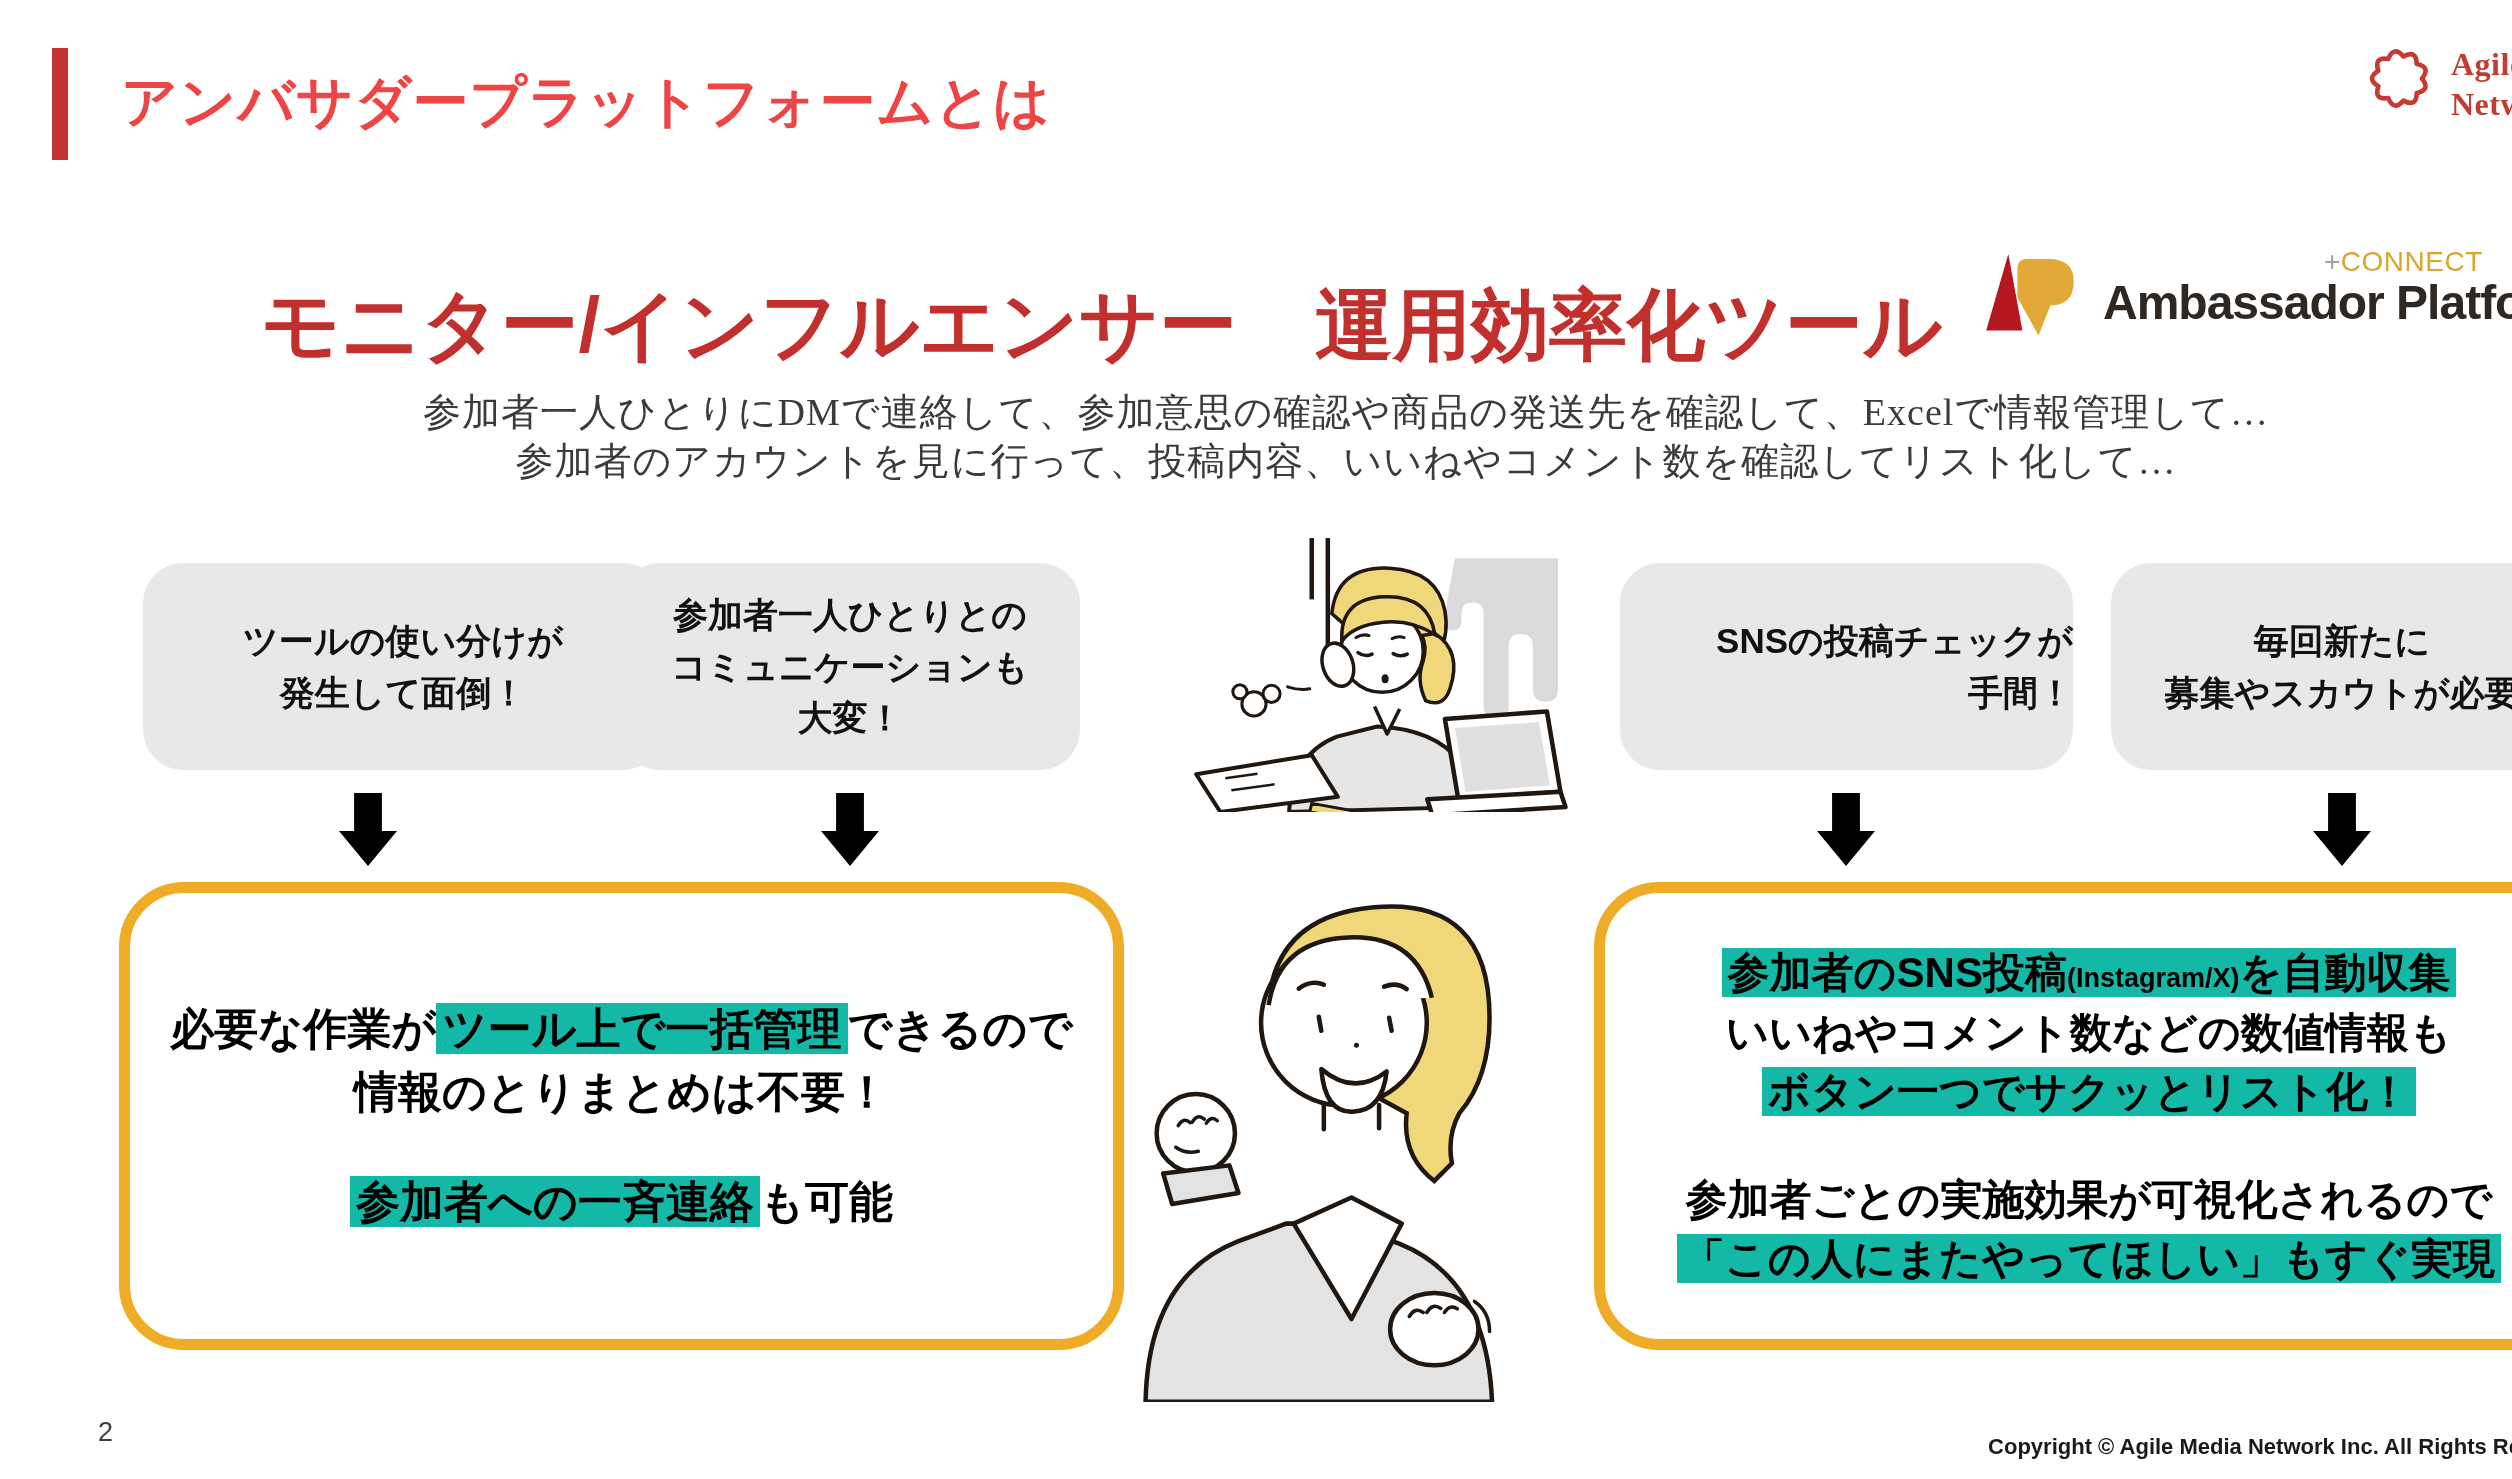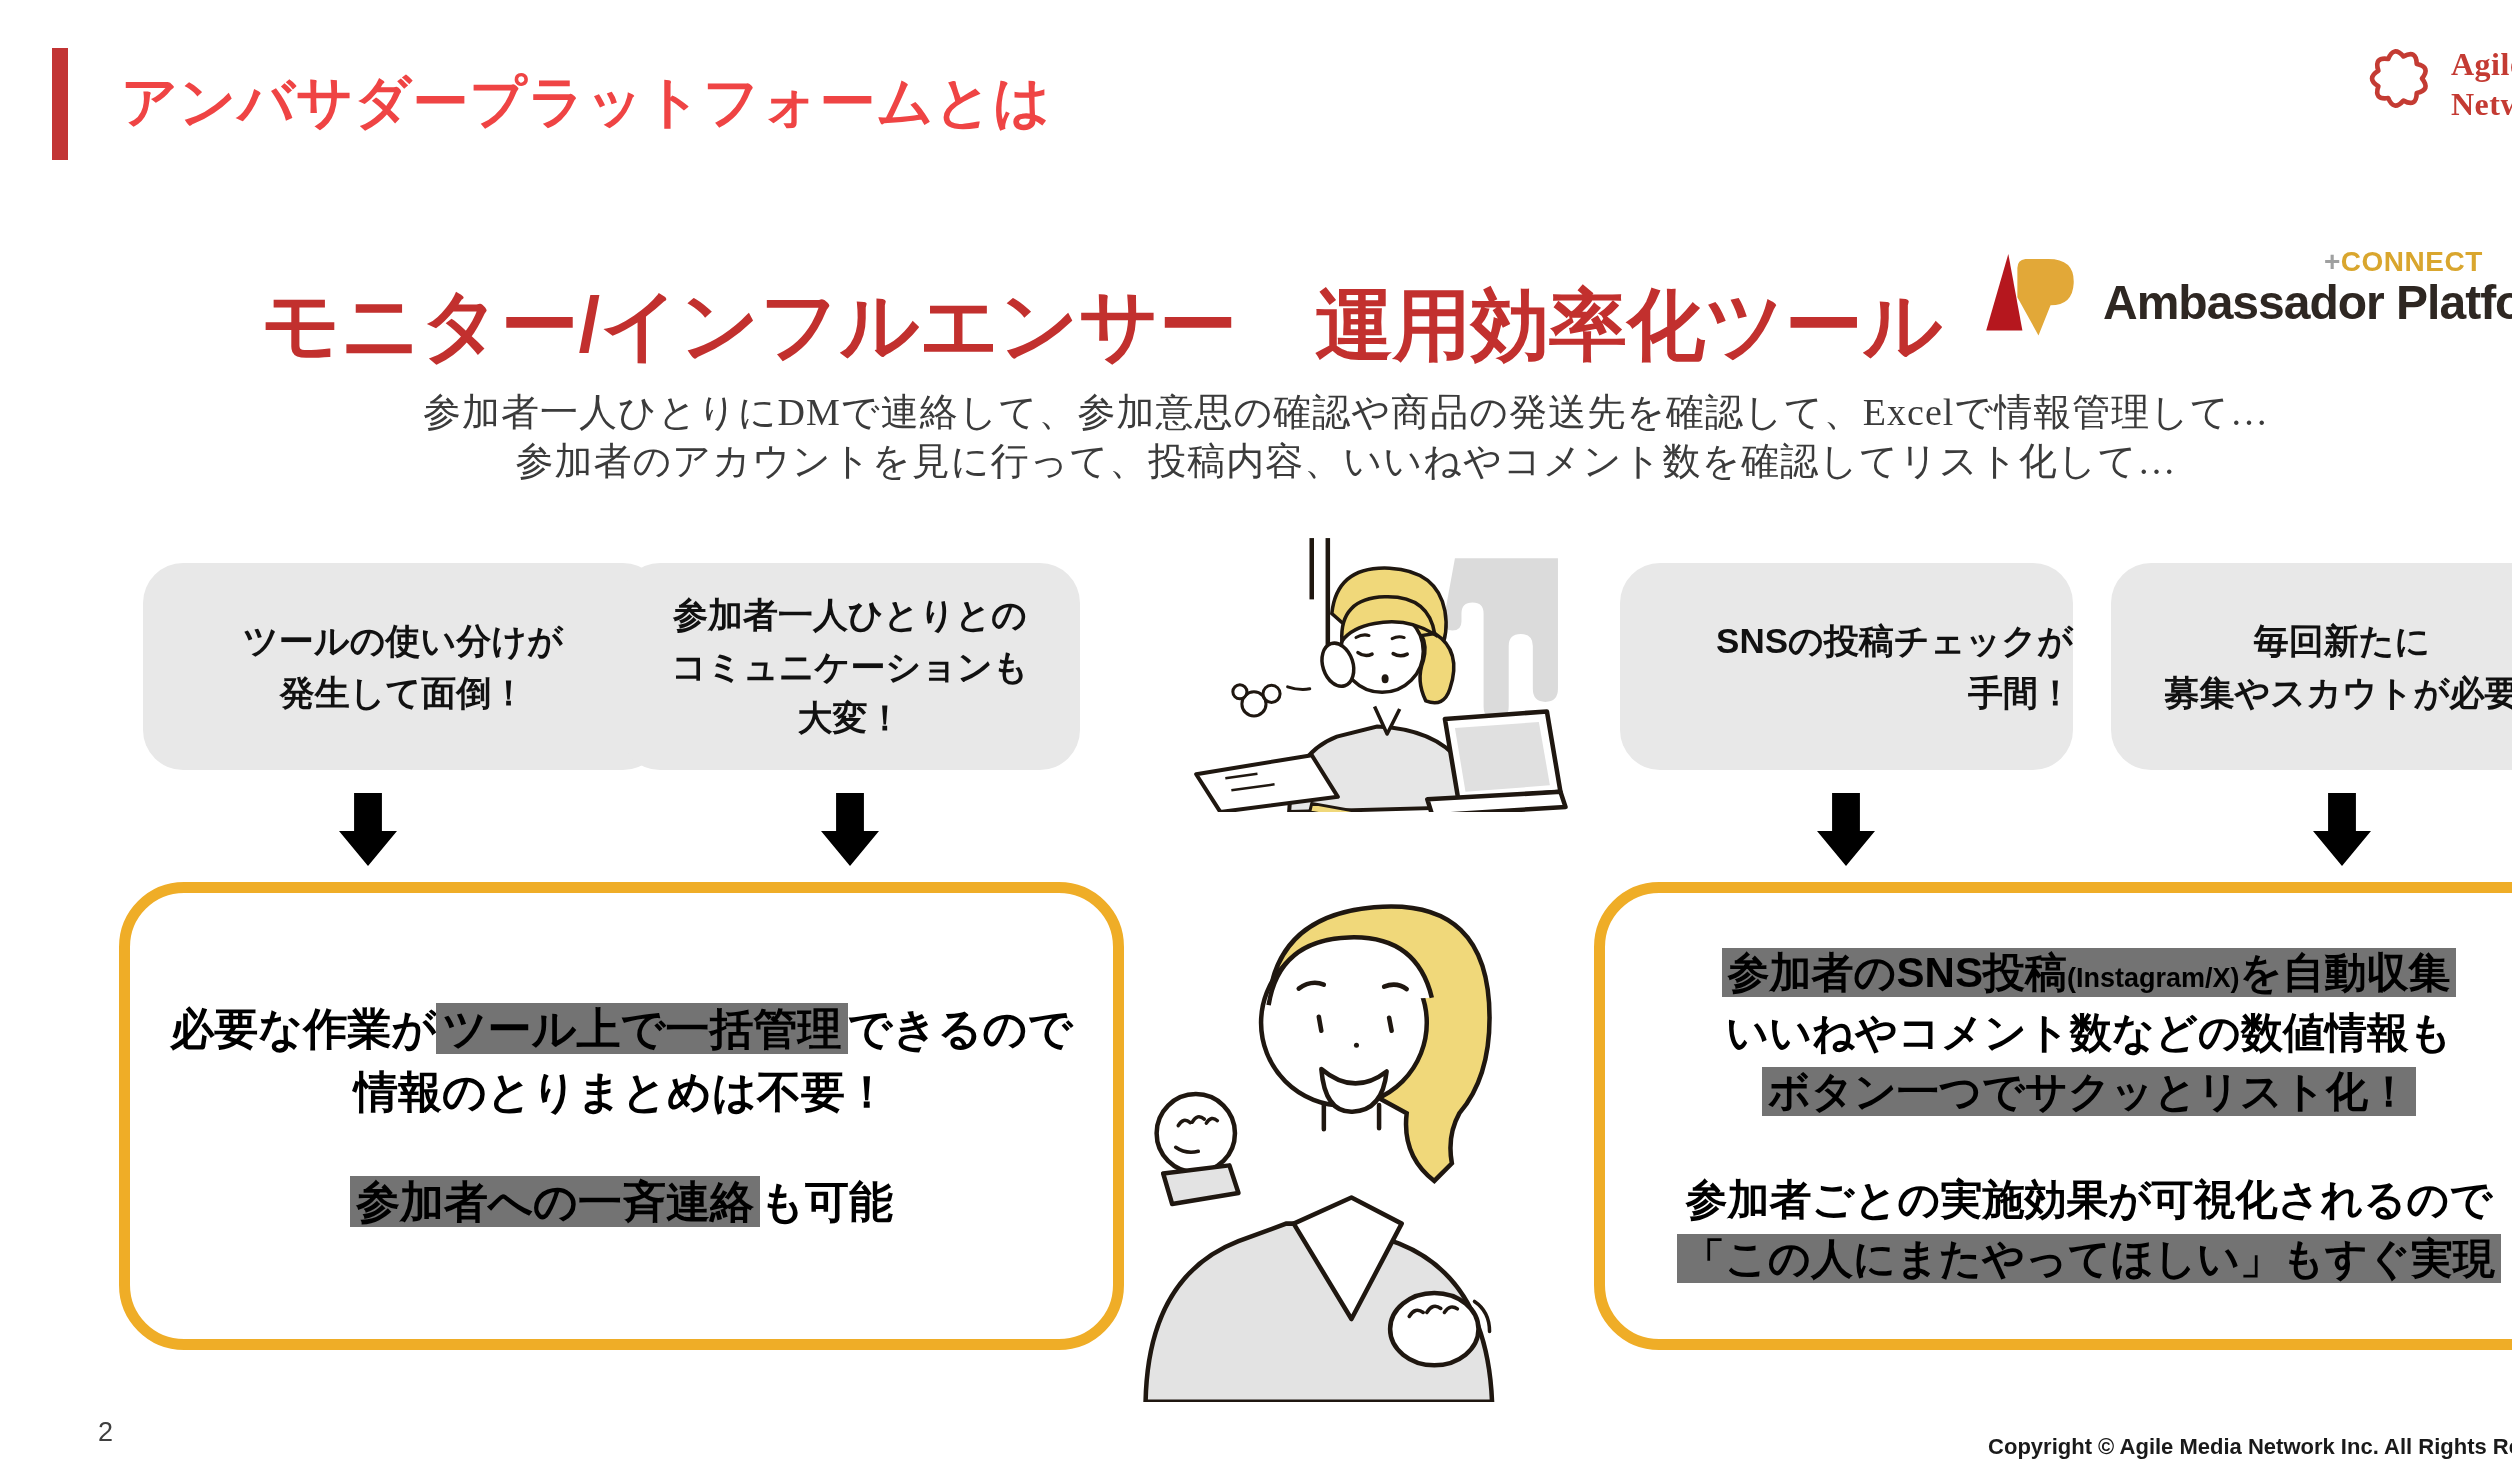--- a/index.html
+++ b/index.html
@@ -14,21 +14,21 @@
   
   .brand{left:2362px;top:41px;display:flex;align-items:flex-start;gap:14px;}
   .brand-text{font-family:"Liberation Serif","DejaVu Serif",serif;font-weight:bold;color:#C43B33;
               font-size:32px;line-height:1.25;letter-spacing:0.5px;padding-top:3px;white-space:nowrap;}
 
   
   .hero-title{left:261px;top:232px;font-size:78px;font-weight:bold;color:#C2302E;white-space:nowrap;letter-spacing:0px;margin-top:42px;}
   .ap-logo{left:1982px;top:246px;width:507px;height:95px;}
   .ap-mark{position:absolute;left:0;top:2.5px;}
   .ap-name{position:absolute;left:121px;top:29px;font-size:48px;font-weight:bold;color:#2E2722;letter-spacing:-1px;white-space:nowrap;}
-  .ap-badge{position:absolute;left:342px;top:0px;font-size:28px;font-weight:bold;letter-spacing:0.5px;white-space:nowrap;}
+  .ap-badge{position:absolute;left:342px;top:0px;font-size:28px;font-weight:normal;letter-spacing:0.5px;white-space:nowrap;}
   .ap-badge .plus{color:#9FA0A0;}
   .ap-badge .connect{color:#D9A62E;}
 
   
   .intro{left:0;top:388px;width:2692px;text-align:center;
          font-family:"Liberation Serif","DejaVu Serif",serif;
          font-size:38px;color:#3B3B3B;line-height:49px;letter-spacing:1px;}
 
   
   .pain-box{top:563px;height:207px;background:#E8E8E8;border-radius:40px;
@@ -48,21 +48,21 @@
   .arrow-4{left:2313px;}
 
   
   .sol-card{top:882px;height:468px;background:#ffffff;border:11px solid #EFAD27;border-radius:65px;
             box-sizing:border-box;display:flex;flex-direction:column;align-items:center;justify-content:center;
             text-align:center;color:#000000;font-weight:bold;}
   .sol-left{left:119px;width:1005px;font-size:44px;}
   .sol-right{left:1594px;width:990px;font-size:42px;}
   .sol-line{line-height:1.42;white-space:nowrap;}
   .sol-gap{margin-top:48px;}
-  .hl{background:#737373;padding:1px 6px;}
+  .hl{background:#14b8a6;padding:1px 6px;}
   .hl-small{font-size:27px;font-weight:bold;}
 
   
   .page-num{left:98px;top:1417px;font-size:27px;color:#3F3F3F;}
   .copyright{right:94px;top:1434px;font-size:22px;font-weight:bold;color:#1A1A1A;white-space:nowrap;}
 
   
   .ill-tired{left:1161px;top:538px;}
   .ill-happy{left:1128px;top:872px;z-index:5;}
 </style>

